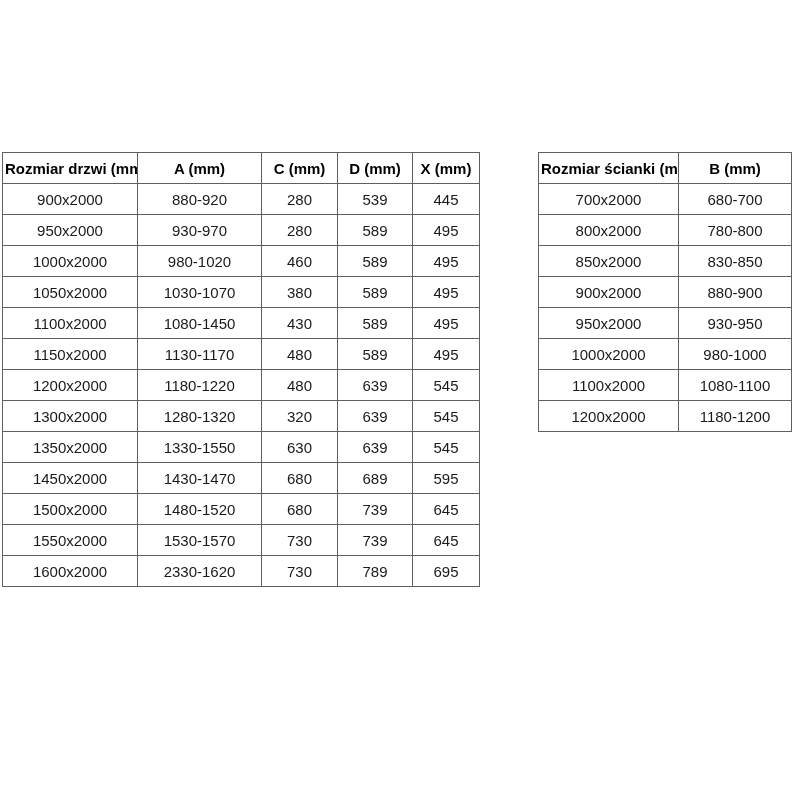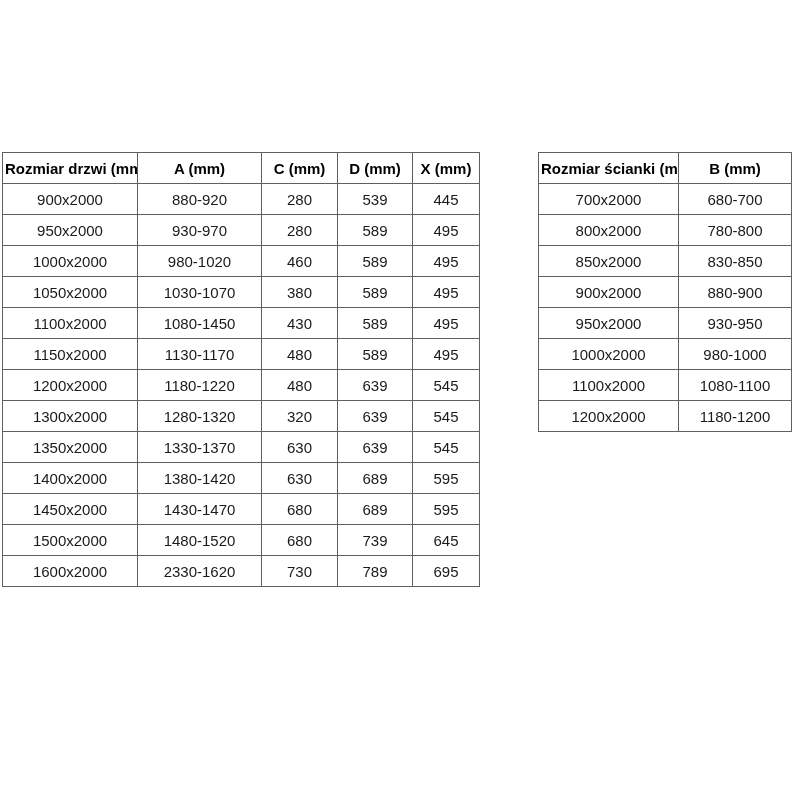--- a/index.html
+++ b/index.html
@@ -127,43 +127,43 @@
         </tr>
         <tr>
           <td>1300x2000</td>
           <td>1280-1320</td>
           <td>320</td>
           <td>639</td>
           <td>545</td>
         </tr>
         <tr>
           <td>1350x2000</td>
-          <td>1330-1370</td>
+          <td>1330-1550</td>
           <td>630</td>
           <td>639</td>
           <td>545</td>
-        </tr>
-        <tr>
-          <td>1400x2000</td>
-          <td>1380-1420</td>
-          <td>630</td>
-          <td>689</td>
-          <td>595</td>
         </tr>
         <tr>
           <td>1450x2000</td>
           <td>1430-1470</td>
           <td>680</td>
           <td>689</td>
           <td>595</td>
         </tr>
         <tr>
           <td>1500x2000</td>
           <td>1480-1520</td>
           <td>680</td>
+          <td>739</td>
+          <td>645</td>
+        </tr>
+        <tr>
+          <td>1550x2000</td>
+          <td>1530-1570</td>
+          <td>730</td>
           <td>739</td>
           <td>645</td>
         </tr>
         <tr>
           <td>1600x2000</td>
           <td>2330-1620</td>
           <td>730</td>
           <td>789</td>
           <td>695</td>
         </tr>

